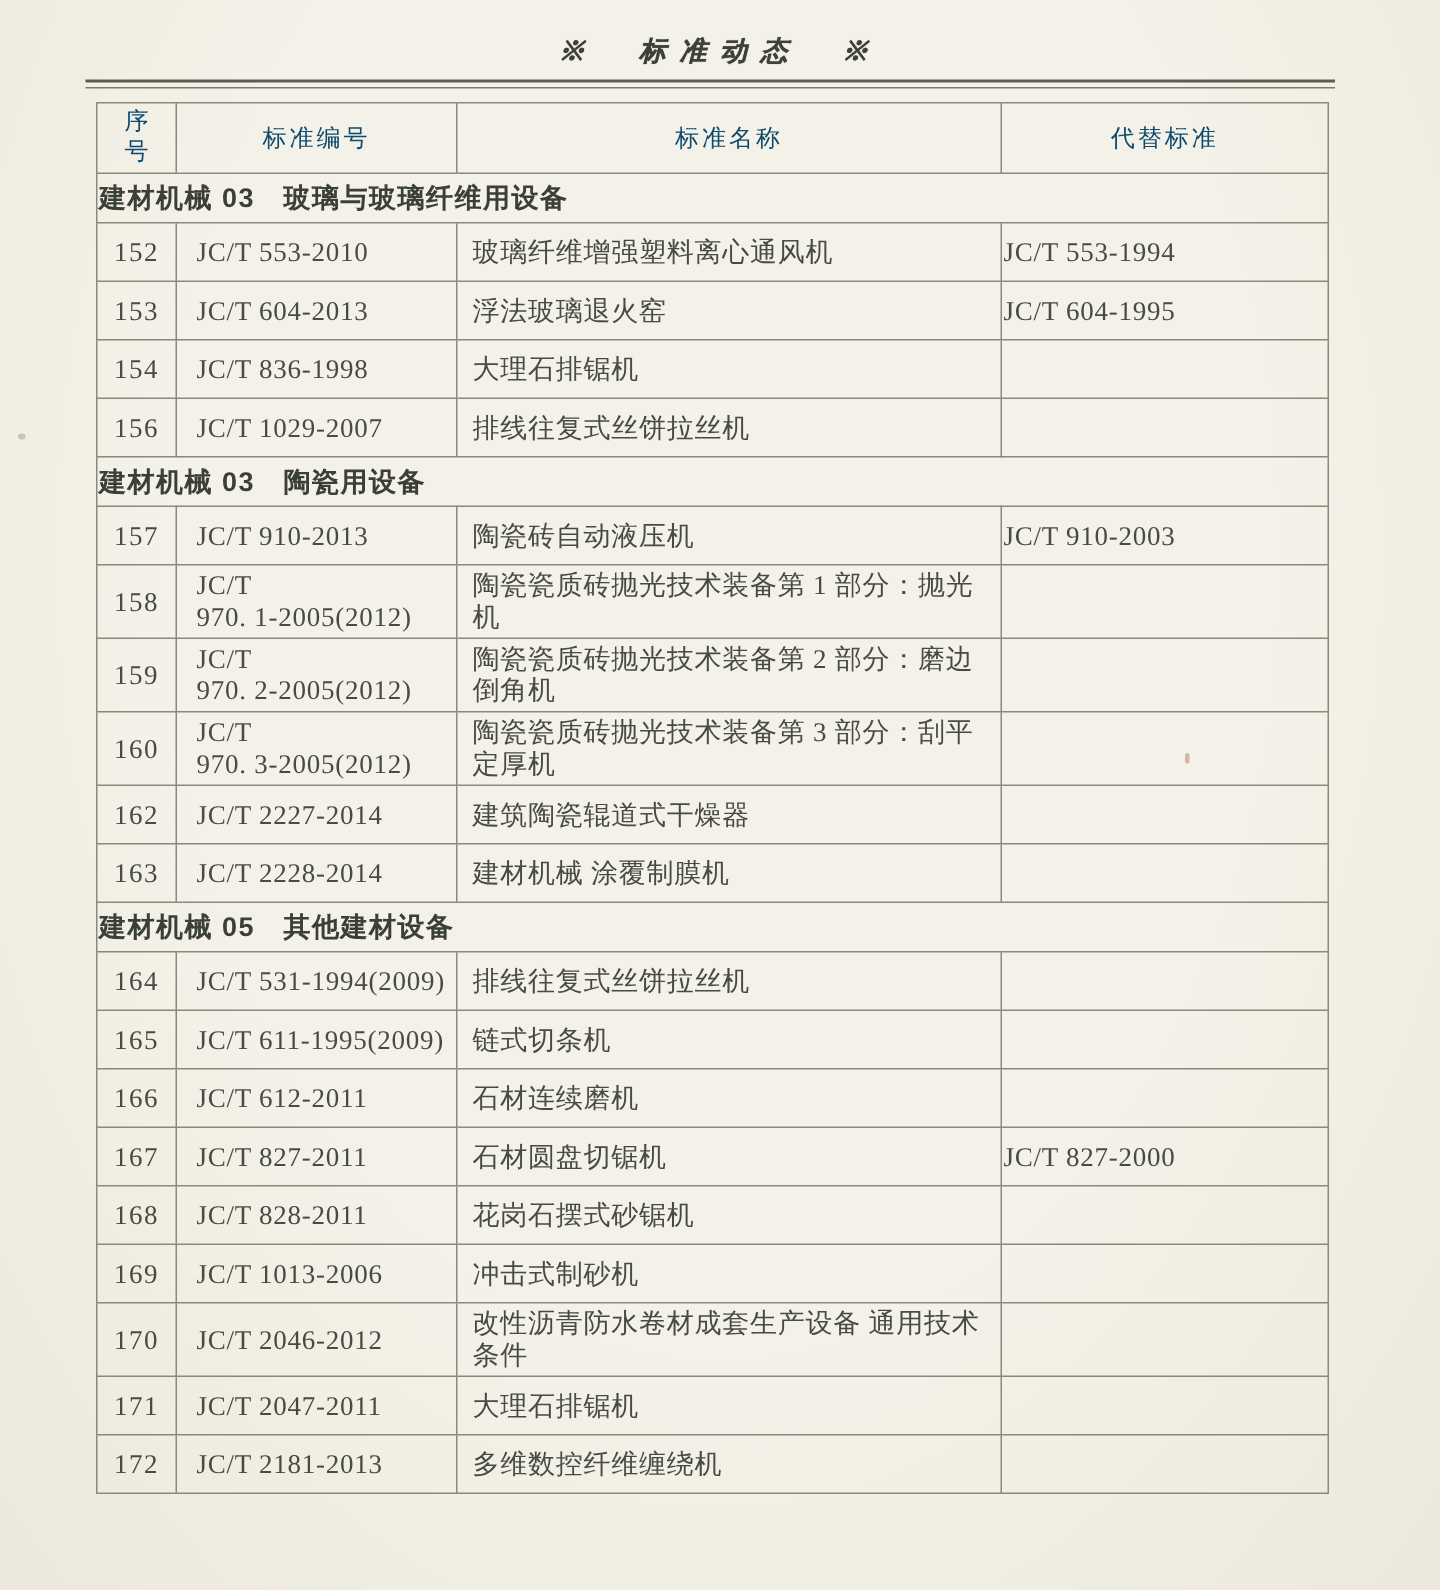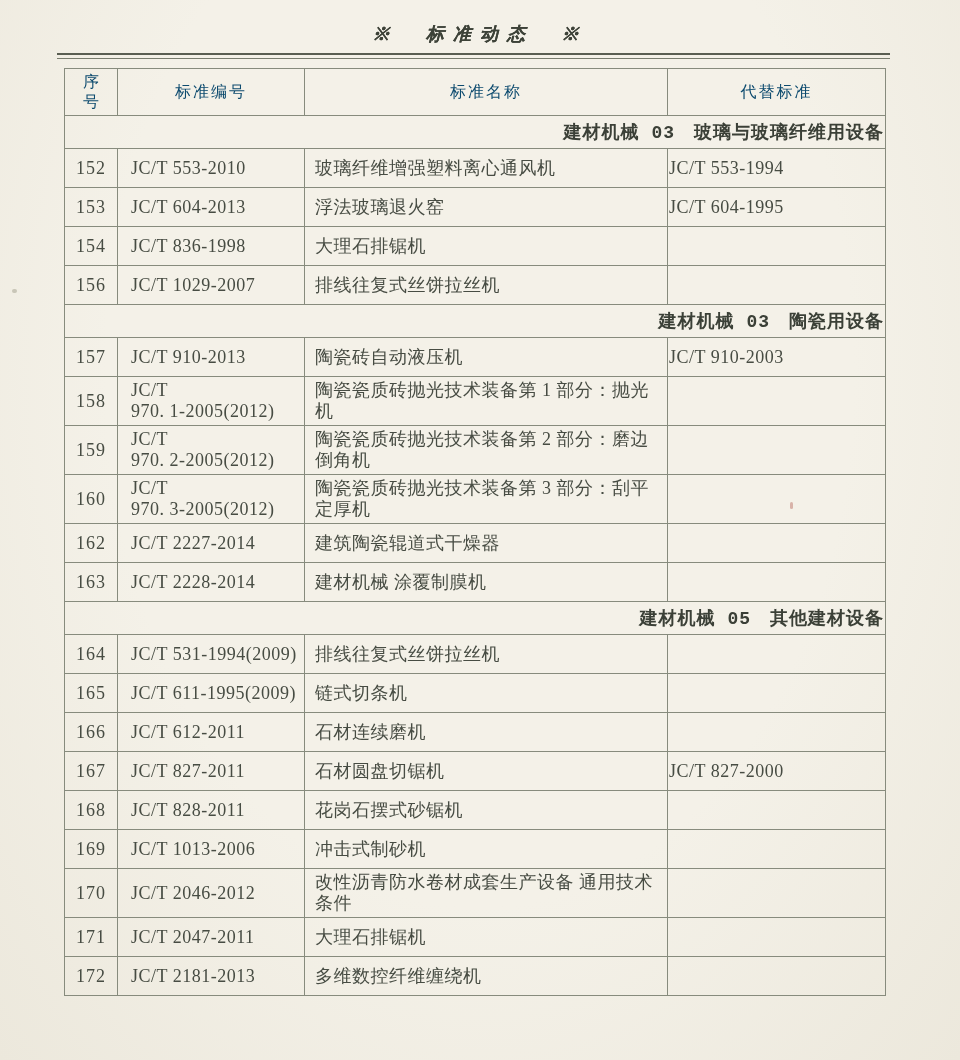--- a/index.html
+++ b/index.html
@@ -50,25 +50,25 @@
     letter-spacing: 2px;
     margin-top: 40px;
   }
   th.th-no {
     padding: 0 14px;
     word-break: break-all;
     line-height: 20px;
     letter-spacing: 0;
   }
   tr.section-row td {
-    font-family: Liberation Mono, monospace;
+    font-family: Liberation Sans, sans-serif;
     font-weight: bold;
     font-size: 18px;
     color: #3b4037;
-    text-align: right;
+    text-align: left;
     height: 30px;
     letter-spacing: 1px;
   }
   tr.data-row td {
     font-size: 18px;
     line-height: 21px;
     height: 32px;
     padding-top: 3px;
     padding-bottom: 3px;
     color: #474c43;

